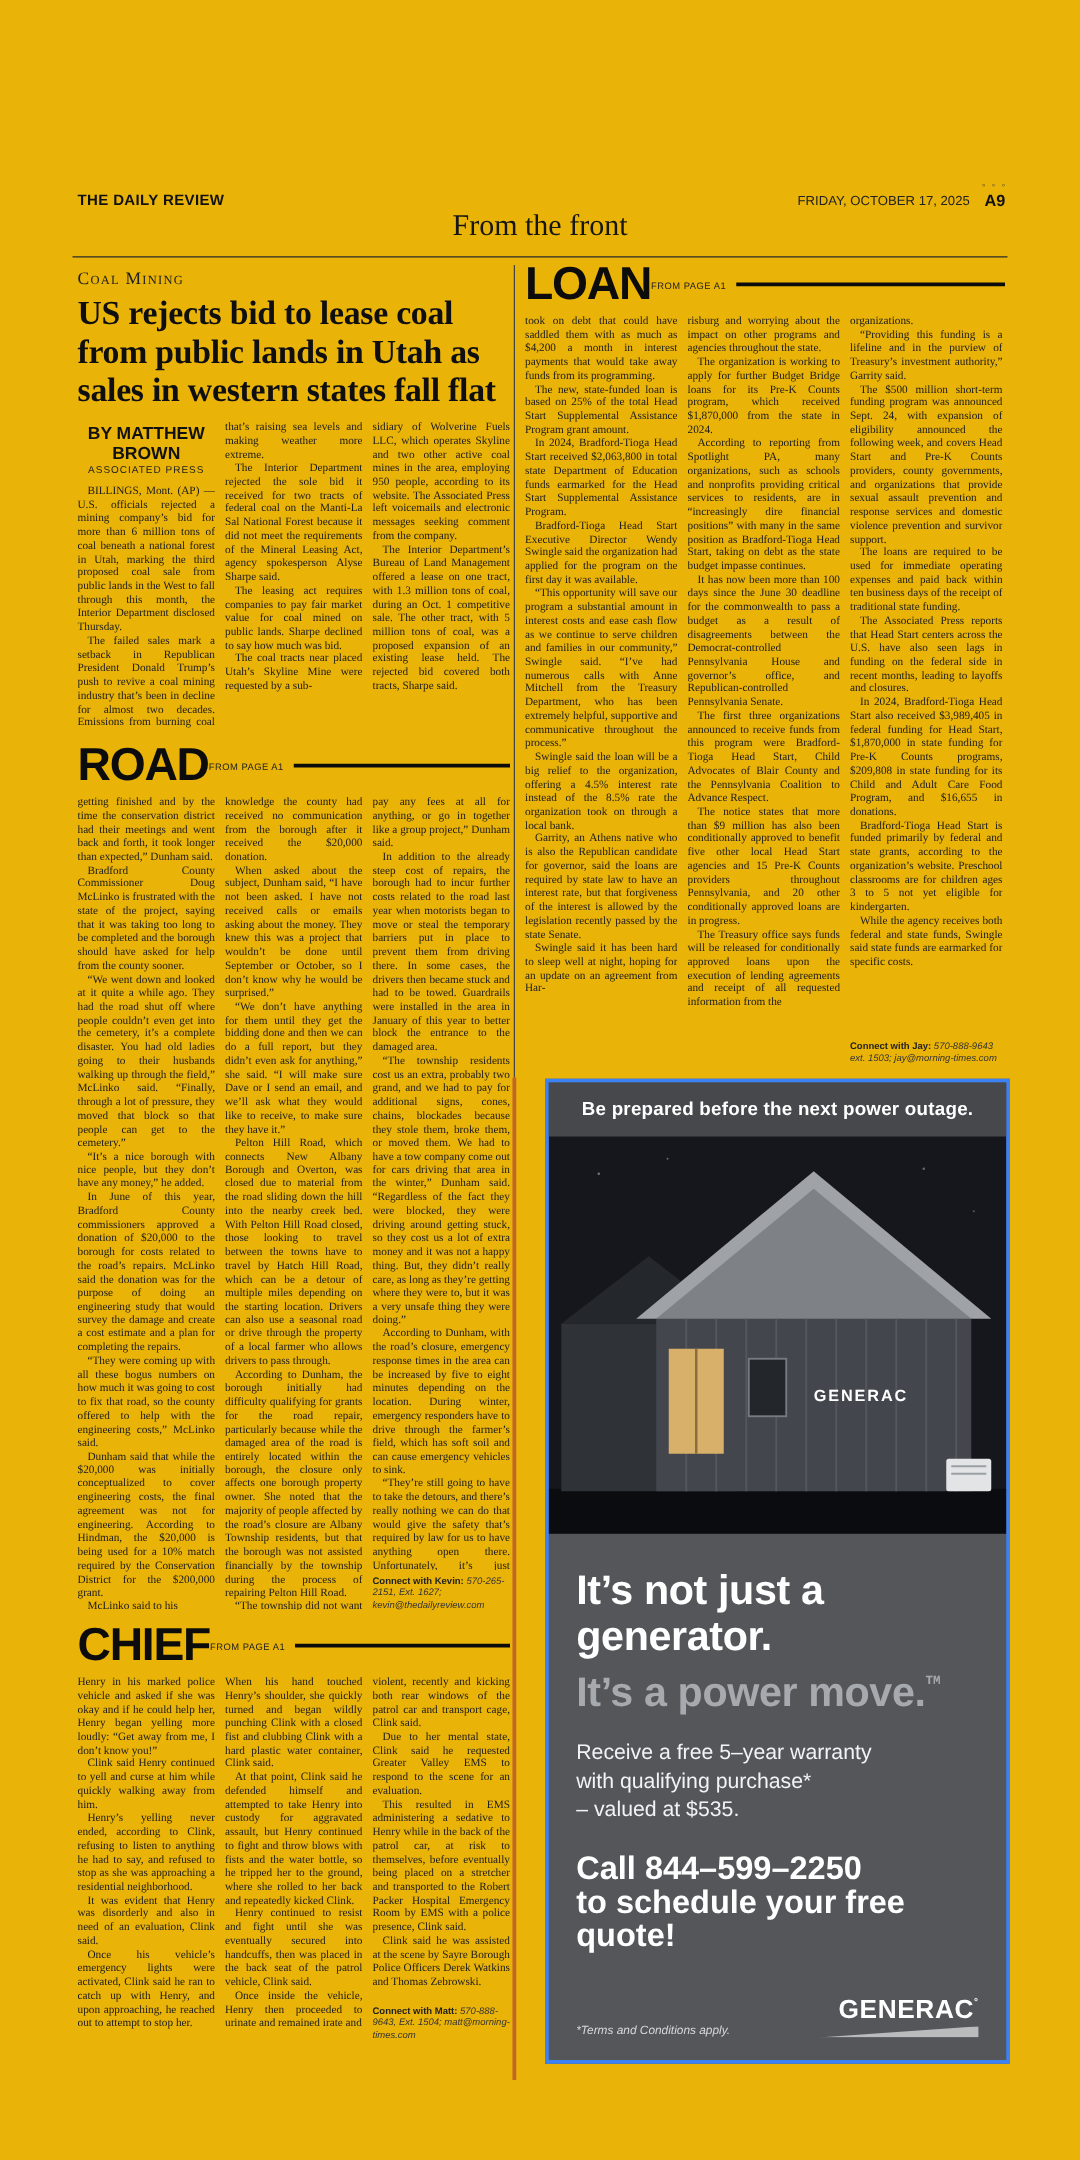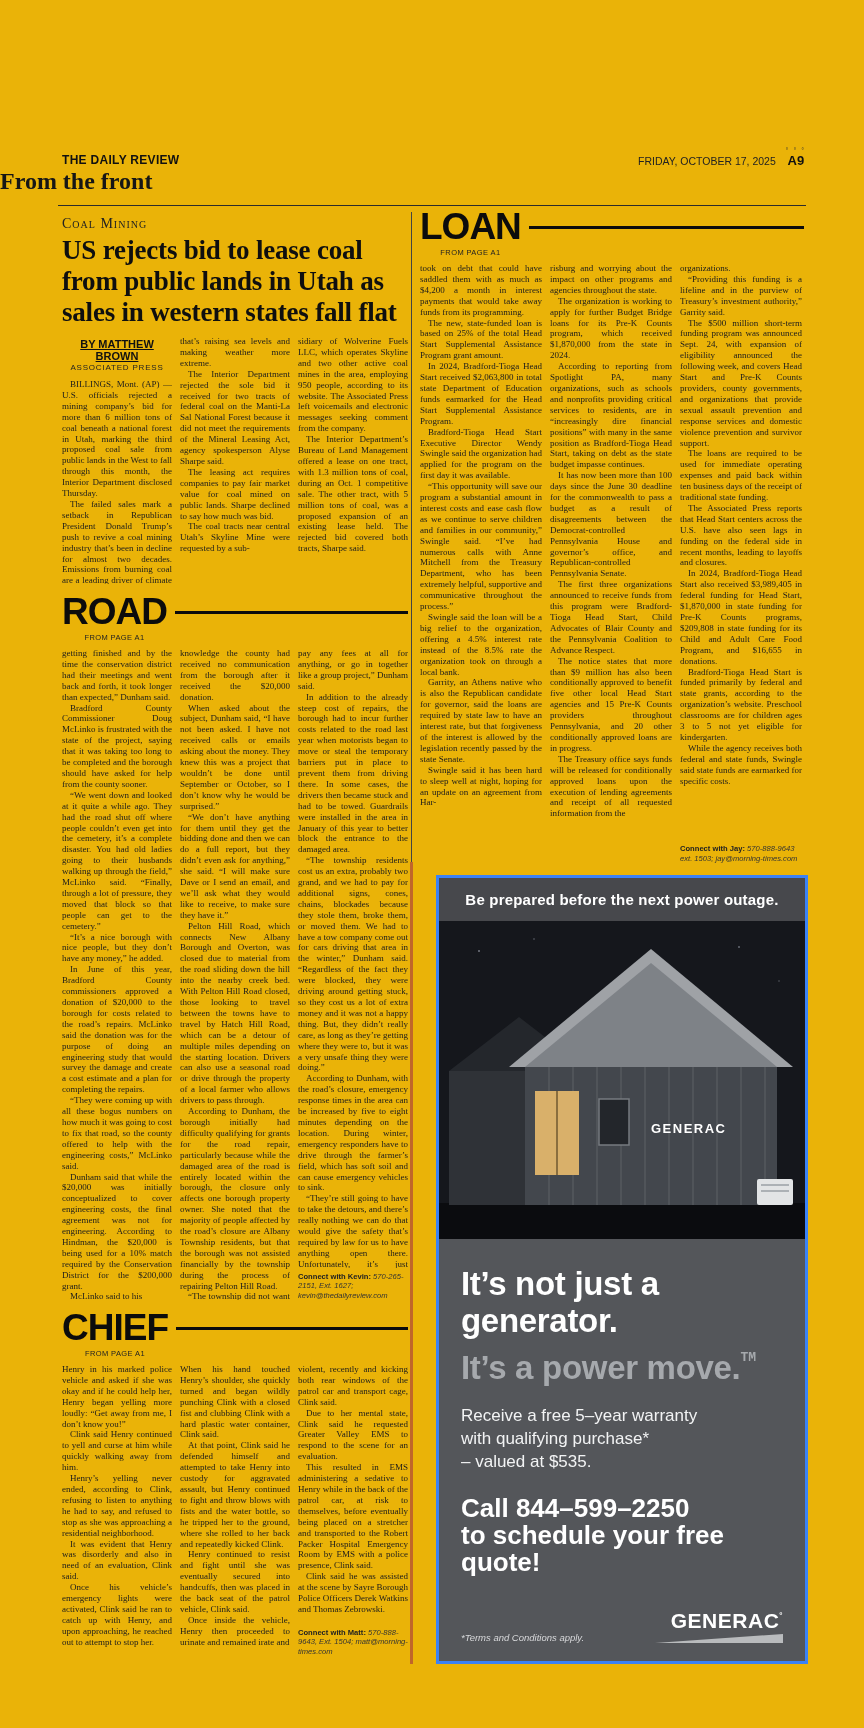--- a/index.html
+++ b/index.html
@@ -8,22 +8,22 @@
   
   .masthead-row{position:absolute;left:62px;right:58px;top:147px;display:flex;
         justify-content:space-between;align-items:flex-end;}
   .masthead{font-family:"Liberation Sans",sans-serif;font-weight:bold;font-size:12px;
         letter-spacing:.3px;color:#111;}
   .dateline{display:flex;align-items:flex-end;gap:10px;}
   .pubdate{font-family:"Liberation Sans",sans-serif;font-size:10.5px;color:#222;}
   .pageno-wrap{display:flex;flex-direction:column;align-items:center;line-height:1;}
   .weather-dots{font-size:6px;letter-spacing:2px;color:#333;margin-bottom:1px;}
   .pageno{font-family:"Liberation Sans",sans-serif;font-weight:bold;font-size:13px;color:#111;}
-  .section-title{position:absolute;left:0;right:0;top:168px;text-align:left;
-        font-size:24px;color:#161616;font-weight:bold;}
+  .section-title{position:absolute;left:0;right:0;top:168px;text-align:center;
+        font-size:24px;color:#161616;}
   .toprule{position:absolute;left:58px;right:58px;top:205px;height:1px;background:#2b2b2b;}
   
   .left-half{position:absolute;left:62px;top:212px;width:346px;}
   .right-half{position:absolute;left:420px;top:209px;width:384px;}
   .vdiv-top{position:absolute;left:411px;top:212px;width:1px;height:650px;background:#444;}
   .vdiv-ad{position:absolute;left:410px;top:862px;width:3px;height:802px;background:#c0662a;}
   
   .cols{display:flex;gap:8px;}
   .col{width:110px;overflow:hidden;}
   .right-half .col{width:122px;}
@@ -34,44 +34,44 @@
   .tag-col .coltext{flex:1 1 auto;overflow:hidden;}
   .tagline{flex:0 0 auto;padding-top:4px;font-family:"Liberation Sans",sans-serif;
         font-size:7.6px;line-height:9.5px;color:#222;}
   .tagline b{font-style:normal;font-weight:bold;}
   .tagline i{font-style:italic;color:#333;}
   
   .kicker{font-size:14px;letter-spacing:1px;font-variant:small-caps;color:#222;margin:4px 0 3px;}
   .headline{font-size:27px;line-height:31px;font-weight:bold;letter-spacing:-.2px;
         color:#0f0f0f;margin:0 0 8px;}
   .byline-block{text-align:center;margin:2px 0 7px;}
-  .byline{font-family:"Liberation Sans",sans-serif;font-weight:bold;font-size:11px;color:#111;text-decoration:underline;}
+  .byline{font-family:"Liberation Sans",sans-serif;font-weight:bold;font-size:14px;color:#111;}
   .byline-org{font-family:"Liberation Sans",sans-serif;font-size:8px;letter-spacing:.8px;color:#222;margin-top:1px;}
   .coal-cols .col{height:248px;}
   
   .slug-row{display:flex;align-items:flex-start;margin:10px 0 6px;}
-  .slug-wrap{display:inline-flex;flex-direction:column;align-items:center;}
+  .slug-wrap{display:inline-flex;flex-direction:row;align-items:center;}
   .slug{font-family:"Liberation Sans",sans-serif;font-weight:bold;font-size:37px;
         line-height:36px;letter-spacing:-1px;color:#0c0c0c;}
   .frompage{font-family:"Liberation Sans",sans-serif;font-size:7.5px;letter-spacing:.4px;
         color:#222;margin-top:3px;}
   .slug-line{flex:1;height:3px;background:#0c0c0c;margin-left:8px;margin-top:17px;}
   .road-cols .col{height:652px;}
   .chief-cols .col{height:292px;}
   .loan-cols .col{height:600px;}
   
   .ad{margin:12px 0 0 16px;width:366px;border:3px solid #3b82f6;background:#54565a;
       font-family:"Liberation Sans",sans-serif;}
   .ad-banner{background:#47484c;color:#fff;font-weight:bold;font-size:15px;
       text-align:center;padding:13px 6px;letter-spacing:.2px;}
   .ad-photo{display:block;width:366px;height:318px;}
   .ad-panel{padding:20px 22px 18px;}
   .ad-h1{color:#fff;font-weight:bold;font-size:33px;line-height:37px;letter-spacing:-.3px;margin:6px 0 0;}
   .ad-h2{color:#a6a9ad;font-weight:bold;font-size:33px;line-height:37px;letter-spacing:-.3px;margin:0;}
-  .ad-tm{font-size:13px;vertical-align:18px;letter-spacing:0;font-family:Liberation Mono, monospace;}
+  .ad-tm{font-size:10px;vertical-align:18px;letter-spacing:0;font-family:Liberation Mono, monospace;}
   .ad-offer{color:#f2f3f4;font-size:17px;line-height:23px;margin-top:18px;font-weight:normal;}
   .ad-call{color:#fff;font-weight:bold;font-size:26px;line-height:27px;margin-top:22px;}
   .ad-foot{display:flex;justify-content:space-between;align-items:flex-end;margin-top:30px;}
   .ad-terms{color:#d7d8da;font-style:italic;font-size:9.5px;}
   .generac-logo{display:flex;flex-direction:column;align-items:flex-end;}
   .generac-word{color:#fff;font-weight:bold;font-size:21px;letter-spacing:.5px;line-height:20px;}
   .generac-reg{font-size:8px;vertical-align:10px;}
   .generac-swoosh{width:128px;height:9px;background:#b9bbbd;margin-top:3px;
       clip-path:polygon(0 100%,100% 0,100% 100%);}
 </style>
@@ -109,21 +109,21 @@
           <div class="coltext">
               <p>BILLINGS, Mont. (AP) — U.S. officials rejected a mining company’s bid for more than 6 million tons of coal beneath a national forest in Utah, marking the third proposed coal sale from public lands in the West to fall through this month, the Interior Department disclosed Thursday.</p>
               <p>The failed sales mark a setback in Republican President Donald Trump’s push to revive a coal mining industry that’s been in decline for almost two decades. Emissions from burning coal are a leading driver of climate change</p>
             </div>
         </div>
         <div class="col">
           <div class="coltext">
               <p class="cont">that’s raising sea levels and making weather more extreme.</p>
               <p>The Interior Department rejected the sole bid it received for two tracts of federal coal on the Manti-La Sal National Forest because it did not meet the requirements of the Mineral Leasing Act, agency spokesperson Alyse Sharpe said.</p>
               <p>The leasing act requires companies to pay fair market value for coal mined on public lands. Sharpe declined to say how much was bid.</p>
-              <p>The coal tracts near central Utah’s Skyline Mine were requested by a sub-</p>
+              <p>The coal tracts near placed Utah’s Skyline Mine were requested by a sub-</p>
             </div>
         </div>
         <div class="col">
           <div class="coltext">
               <p class="cont">sidiary of Wolverine Fuels LLC, which operates Skyline and two other active coal mines in the area, employing 950 people, according to its website. The Associated Press left voicemails and electronic messages seeking comment from the company.</p>
               <p>The Interior Department’s Bureau of Land Management offered a lease on one tract, with 1.3 million tons of coal, during an Oct. 1 competitive sale. The other tract, with 5 million tons of coal, was a proposed expansion of an existing lease held. The rejected bid covered both tracts, Sharpe said.</p>
             </div>
         </div>
       </div>
     </div>

